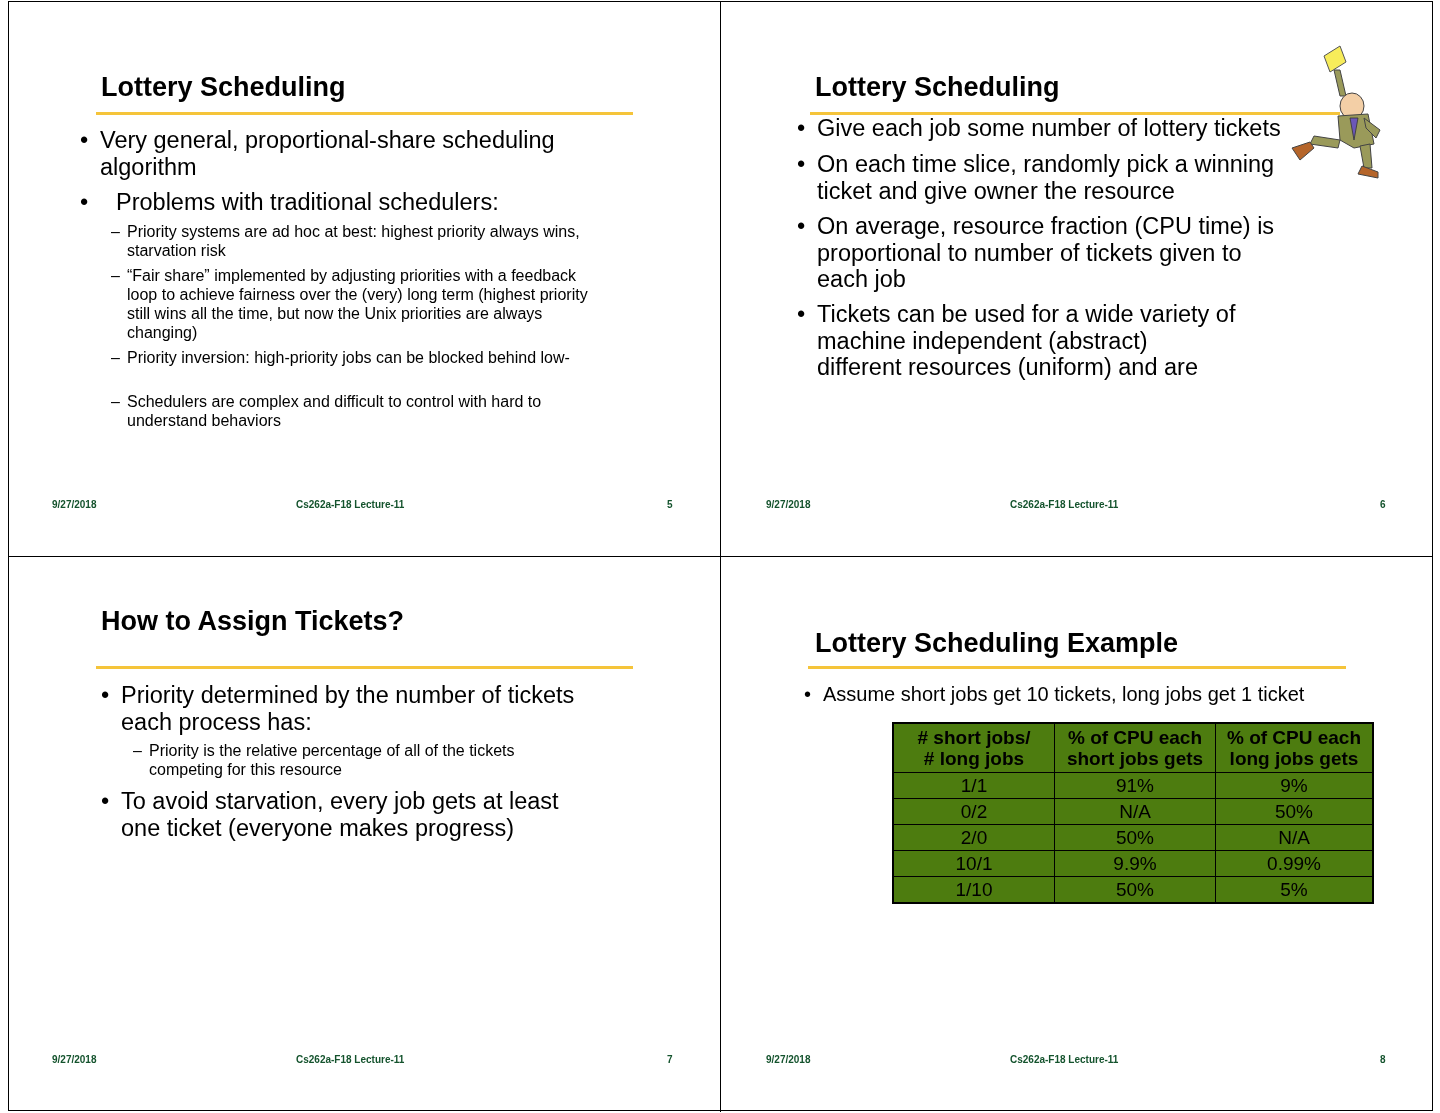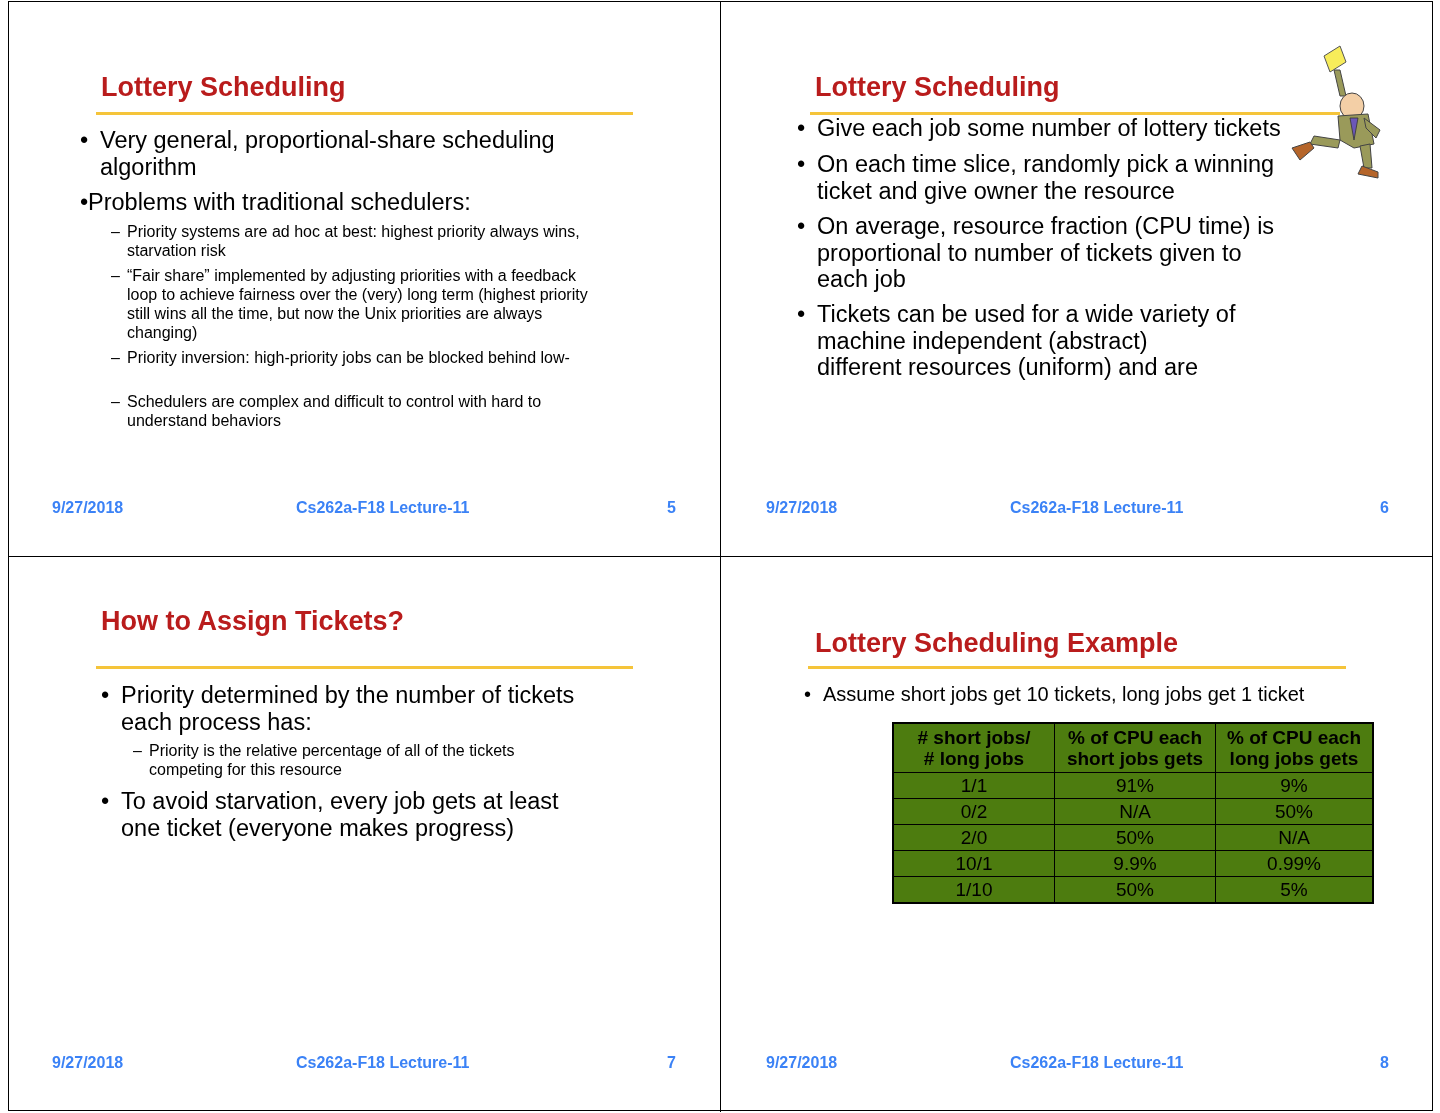--- a/index.html
+++ b/index.html
@@ -1,22 +1,22 @@
 <!DOCTYPE html>
 <html><head>
 <meta charset="utf-8">
 <style>
   html, body { margin: 0; padding: 0; background: #fff; }
   body { width: 1440px; height: 1113px; position: relative; overflow: hidden; font-family: "Liberation Sans", sans-serif; color: #000; }
   .frame { position: absolute; left: 8px; top: 1px; width: 1425px; height: 1110px; border: 1px solid #000; box-sizing: border-box; }
   .vline { position: absolute; left: 720px; top: 1px; width: 1px; height: 1111px; background: #000; }
   .hline { position: absolute; left: 8px; top: 556px; width: 1425px; height: 1px; background: #000; }
-  .title { position: absolute; font-weight: bold; color: #b91c1c; font-size: 27px; white-space: nowrap; }
+  .title { position: absolute; font-weight: bold; color: #000000; font-size: 27px; white-space: nowrap; }
   .rule { position: absolute; height: 3px; background: #f5c43a; }
-  .footer { position: absolute; font-size: 16px; font-weight: bold; color: #3b82f6; white-space: nowrap; }
+  .footer { position: absolute; font-size: 10px; font-weight: bold; color: #14532d; white-space: nowrap; }
   .b1 { position: absolute; font-size: 23.5px; line-height: 26.5px; }
   .b1 .dot, .b2 .dash { position: absolute; left: 0; top: 0; }
   .b2 { position: absolute; font-size: 16px; line-height: 19px; }
   table.ex { position: absolute; left: 892px; top: 722px; border-collapse: collapse; border: 2px solid #000; background: #4d7c0f; font-size: 19px; }
   table.ex th, table.ex td { border: 1px solid #000; text-align: center; padding: 0; }
   table.ex th { font-weight: bold; height: 48px; line-height: 21px; }
   table.ex td { height: 25px; }
   .figure { position: absolute; left: 1284px; top: 44px; width: 100px; height: 136px; }
 </style>
 </head>
@@ -32,21 +32,21 @@
 
   <div class="b1" style="left:80px; top:127px;">
     <span class="dot">•</span>
     <div style="margin-left:20px;">
       <div>Very general, proportional-share scheduling</div>
       <div>algorithm</div>
     </div>
   </div>
   <div class="b1" style="left:80px; top:189px;">
     <span class="dot">•</span>
-    <div style="margin-left:8px;">Problems with traditional schedulers:</div>
+    <div style="margin-left:36px;">Problems with traditional schedulers:</div>
   </div>
 
   <div class="b2" style="left:111px; top:222px;">
     <span class="dash">–</span>
     <div style="margin-left:16px;">
       <div>Priority systems are ad hoc at best: highest priority always wins,</div>
       <div>starvation risk</div>
     </div>
   </div>
   <div class="b2" style="left:111px; top:266px;">

